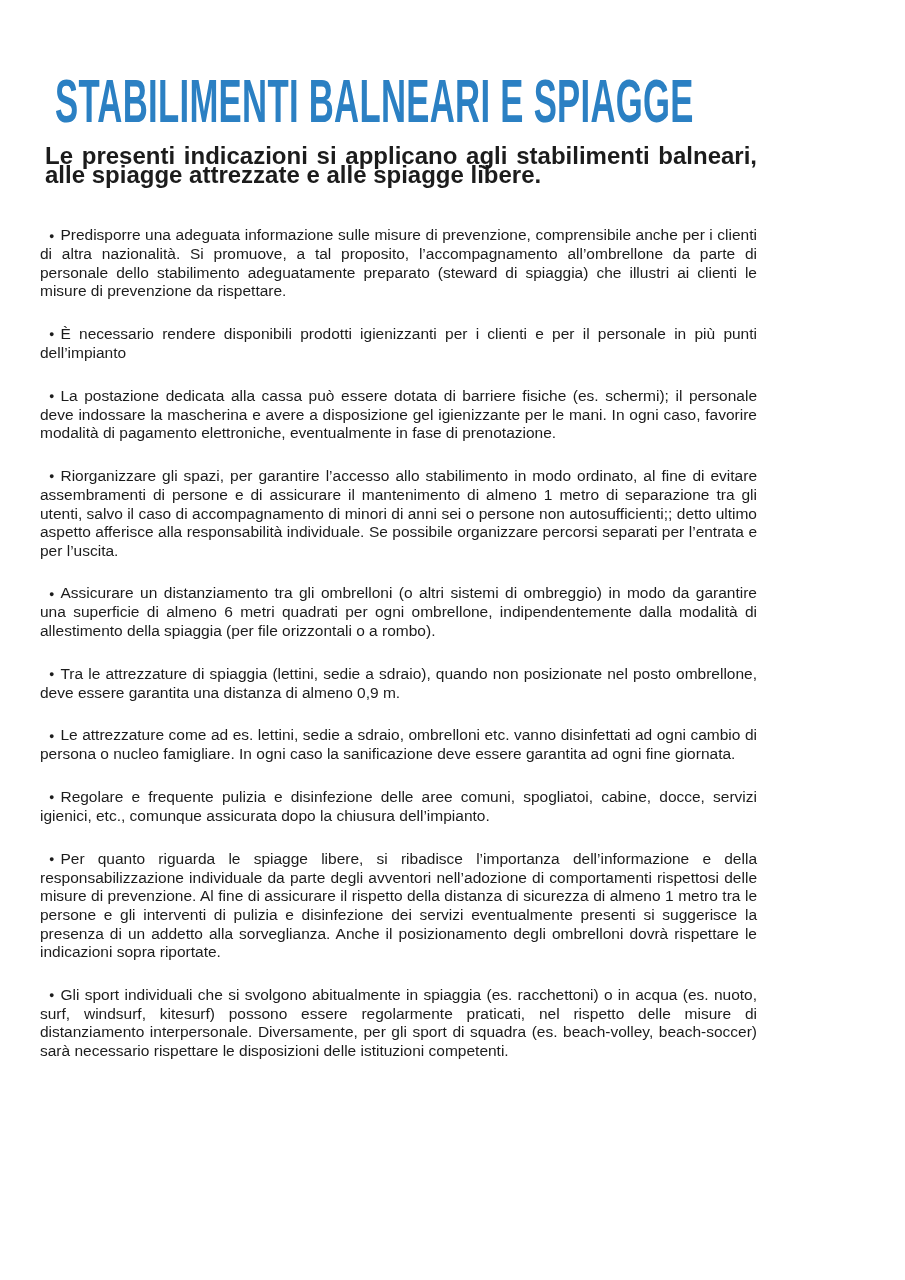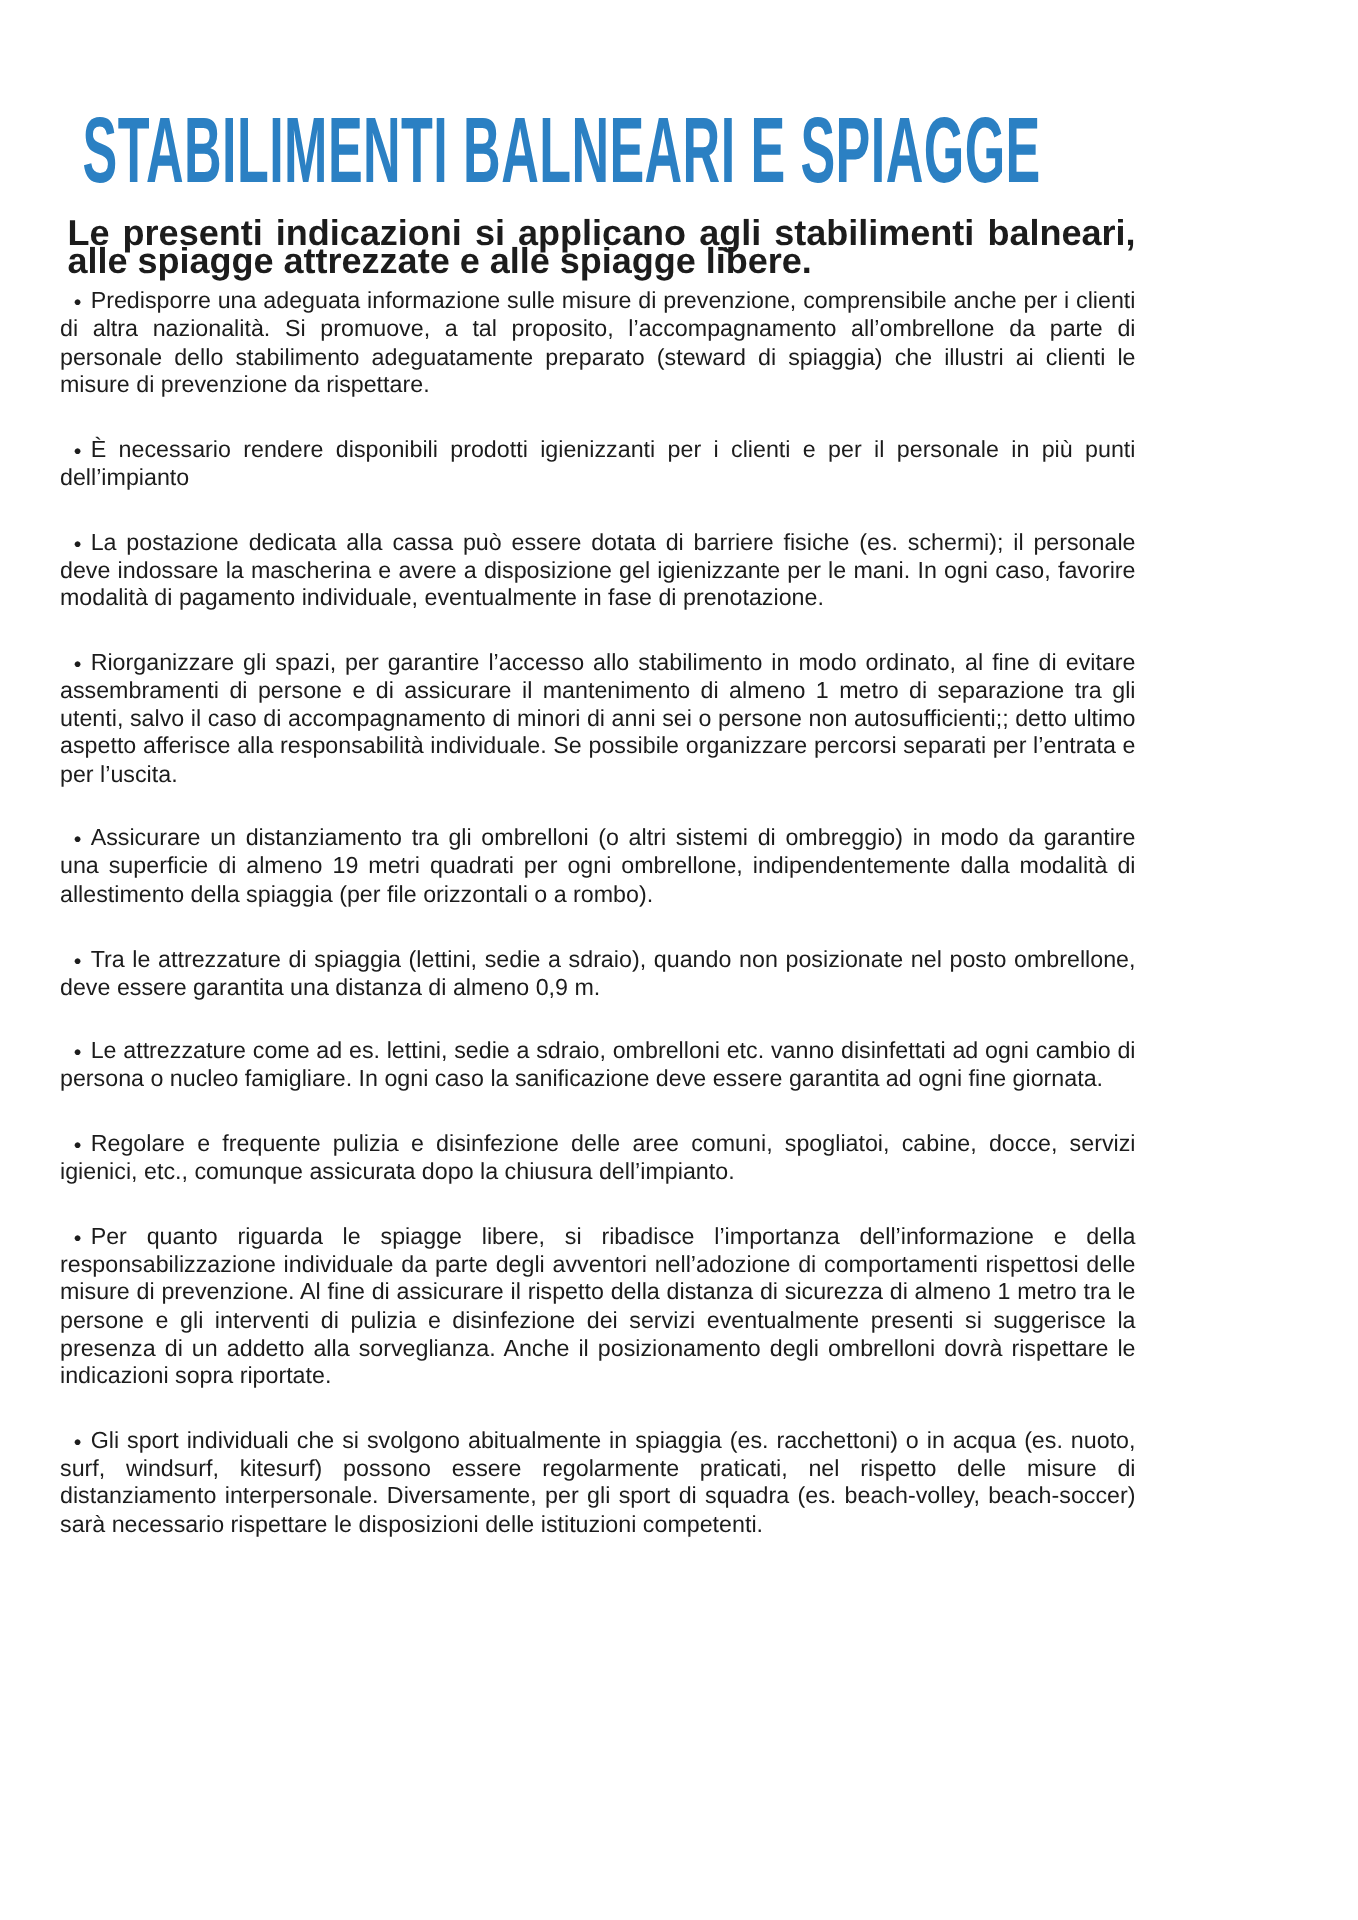--- a/index.html
+++ b/index.html
@@ -31,21 +31,21 @@
   }
   .intro {
     margin: 22px 0 0 5px;
     font-size: 24px;
     line-height: 19px;
     font-weight: bold;
     text-align: justify;
     color: #1c1c1c;
   }
   .bullets {
-    margin-top: 8px;
+    margin-top: 42px;
   }
   .bullet-item {
     margin: 0 0 24px 0;
     font-size: 15.5px;
     line-height: 18.6px;
     text-align: justify;
     text-indent: 9px;
     color: #1c1c1c;
   }
   .bullet-dot {
@@ -65,25 +65,25 @@
 
   <p class="intro">Le presenti indicazioni si applicano agli stabilimenti balneari, alle spiagge attrezzate e alle spiagge libere.</p>
 
   <div class="bullets">
 
     <p class="bullet-item"><span class="bullet-dot">●</span><span>Predisporre una adeguata informazione sulle misure di prevenzione, comprensibile anche per i clienti di altra nazionalità. Si promuove, a tal proposito, l’accompagnamento all’ombrellone da parte di personale dello stabilimento adeguatamente preparato (steward di spiaggia) che illustri ai clienti le misure di prevenzione da rispettare.</span></p>
 
     <p class="bullet-item"><span class="bullet-dot">●</span><span>È necessario rendere disponibili prodotti igienizzanti per i clienti e per il personale in più punti dell’impianto</span></p>
 
 
-    <p class="bullet-item"><span class="bullet-dot">●</span><span>La postazione dedicata alla cassa può essere dotata di barriere fisiche (es. schermi); il personale deve indossare la mascherina e avere a disposizione gel igienizzante per le mani. In ogni caso, favorire modalità di pagamento individuale, eventualmente in fase di prenotazione.</span></p>
+    <p class="bullet-item"><span class="bullet-dot">●</span><span>La postazione dedicata alla cassa può essere dotata di barriere fisiche (es. schermi); il personale deve indossare la mascherina e avere a disposizione gel igienizzante per le mani. In ogni caso, favorire modalità di pagamento elettroniche, eventualmente in fase di prenotazione.</span></p>
 
     <p class="bullet-item"><span class="bullet-dot">●</span><span>Riorganizzare gli spazi, per garantire l’accesso allo stabilimento in modo ordinato, al fine di evitare assembramenti di persone e di assicurare il mantenimento di almeno 1 metro di separazione tra gli utenti, salvo il caso di accompagnamento di minori di anni sei o persone non autosufficienti;; detto ultimo aspetto afferisce alla responsabilità individuale. Se possibile organizzare percorsi separati per l’entrata e per l’uscita.</span></p>
 
-    <p class="bullet-item"><span class="bullet-dot">●</span><span>Assicurare un distanziamento tra gli ombrelloni (o altri sistemi di ombreggio) in modo da garantire una superficie di almeno 19 metri quadrati per ogni ombrellone, indipendentemente dalla modalità di allestimento della spiaggia (per file orizzontali o a rombo).</span></p>
+    <p class="bullet-item"><span class="bullet-dot">●</span><span>Assicurare un distanziamento tra gli ombrelloni (o altri sistemi di ombreggio) in modo da garantire una superficie di almeno 6 metri quadrati per ogni ombrellone, indipendentemente dalla modalità di allestimento della spiaggia (per file orizzontali o a rombo).</span></p>
 
     <p class="bullet-item"><span class="bullet-dot">●</span><span>Tra le attrezzature di spiaggia (lettini, sedie a sdraio), quando non posizionate nel posto ombrellone, deve essere garantita una distanza di almeno 0,9 m.</span></p>
 
     <p class="bullet-item"><span class="bullet-dot">●</span><span>Le attrezzature come ad es. lettini, sedie a sdraio, ombrelloni etc. vanno disinfettati ad ogni cambio di persona o nucleo famigliare. In ogni caso la sanificazione deve essere garantita ad ogni fine giornata.</span></p>
 
     <p class="bullet-item"><span class="bullet-dot">●</span><span>Regolare e frequente pulizia e disinfezione delle aree comuni, spogliatoi, cabine, docce, servizi igienici, etc., comunque assicurata dopo la chiusura dell’impianto.</span></p>
 
     <p class="bullet-item"><span class="bullet-dot">●</span><span>Per quanto riguarda le spiagge libere, si ribadisce l’importanza dell’informazione e della responsabilizzazione individuale da parte degli avventori nell’adozione di comportamenti rispettosi delle misure di prevenzione. Al fine di assicurare il rispetto della distanza di sicurezza di almeno 1 metro tra le persone e gli interventi di pulizia e disinfezione dei servizi eventualmente presenti si suggerisce la presenza di un addetto alla sorveglianza. Anche il posizionamento degli ombrelloni dovrà rispettare le indicazioni sopra riportate.</span></p>
 
 

